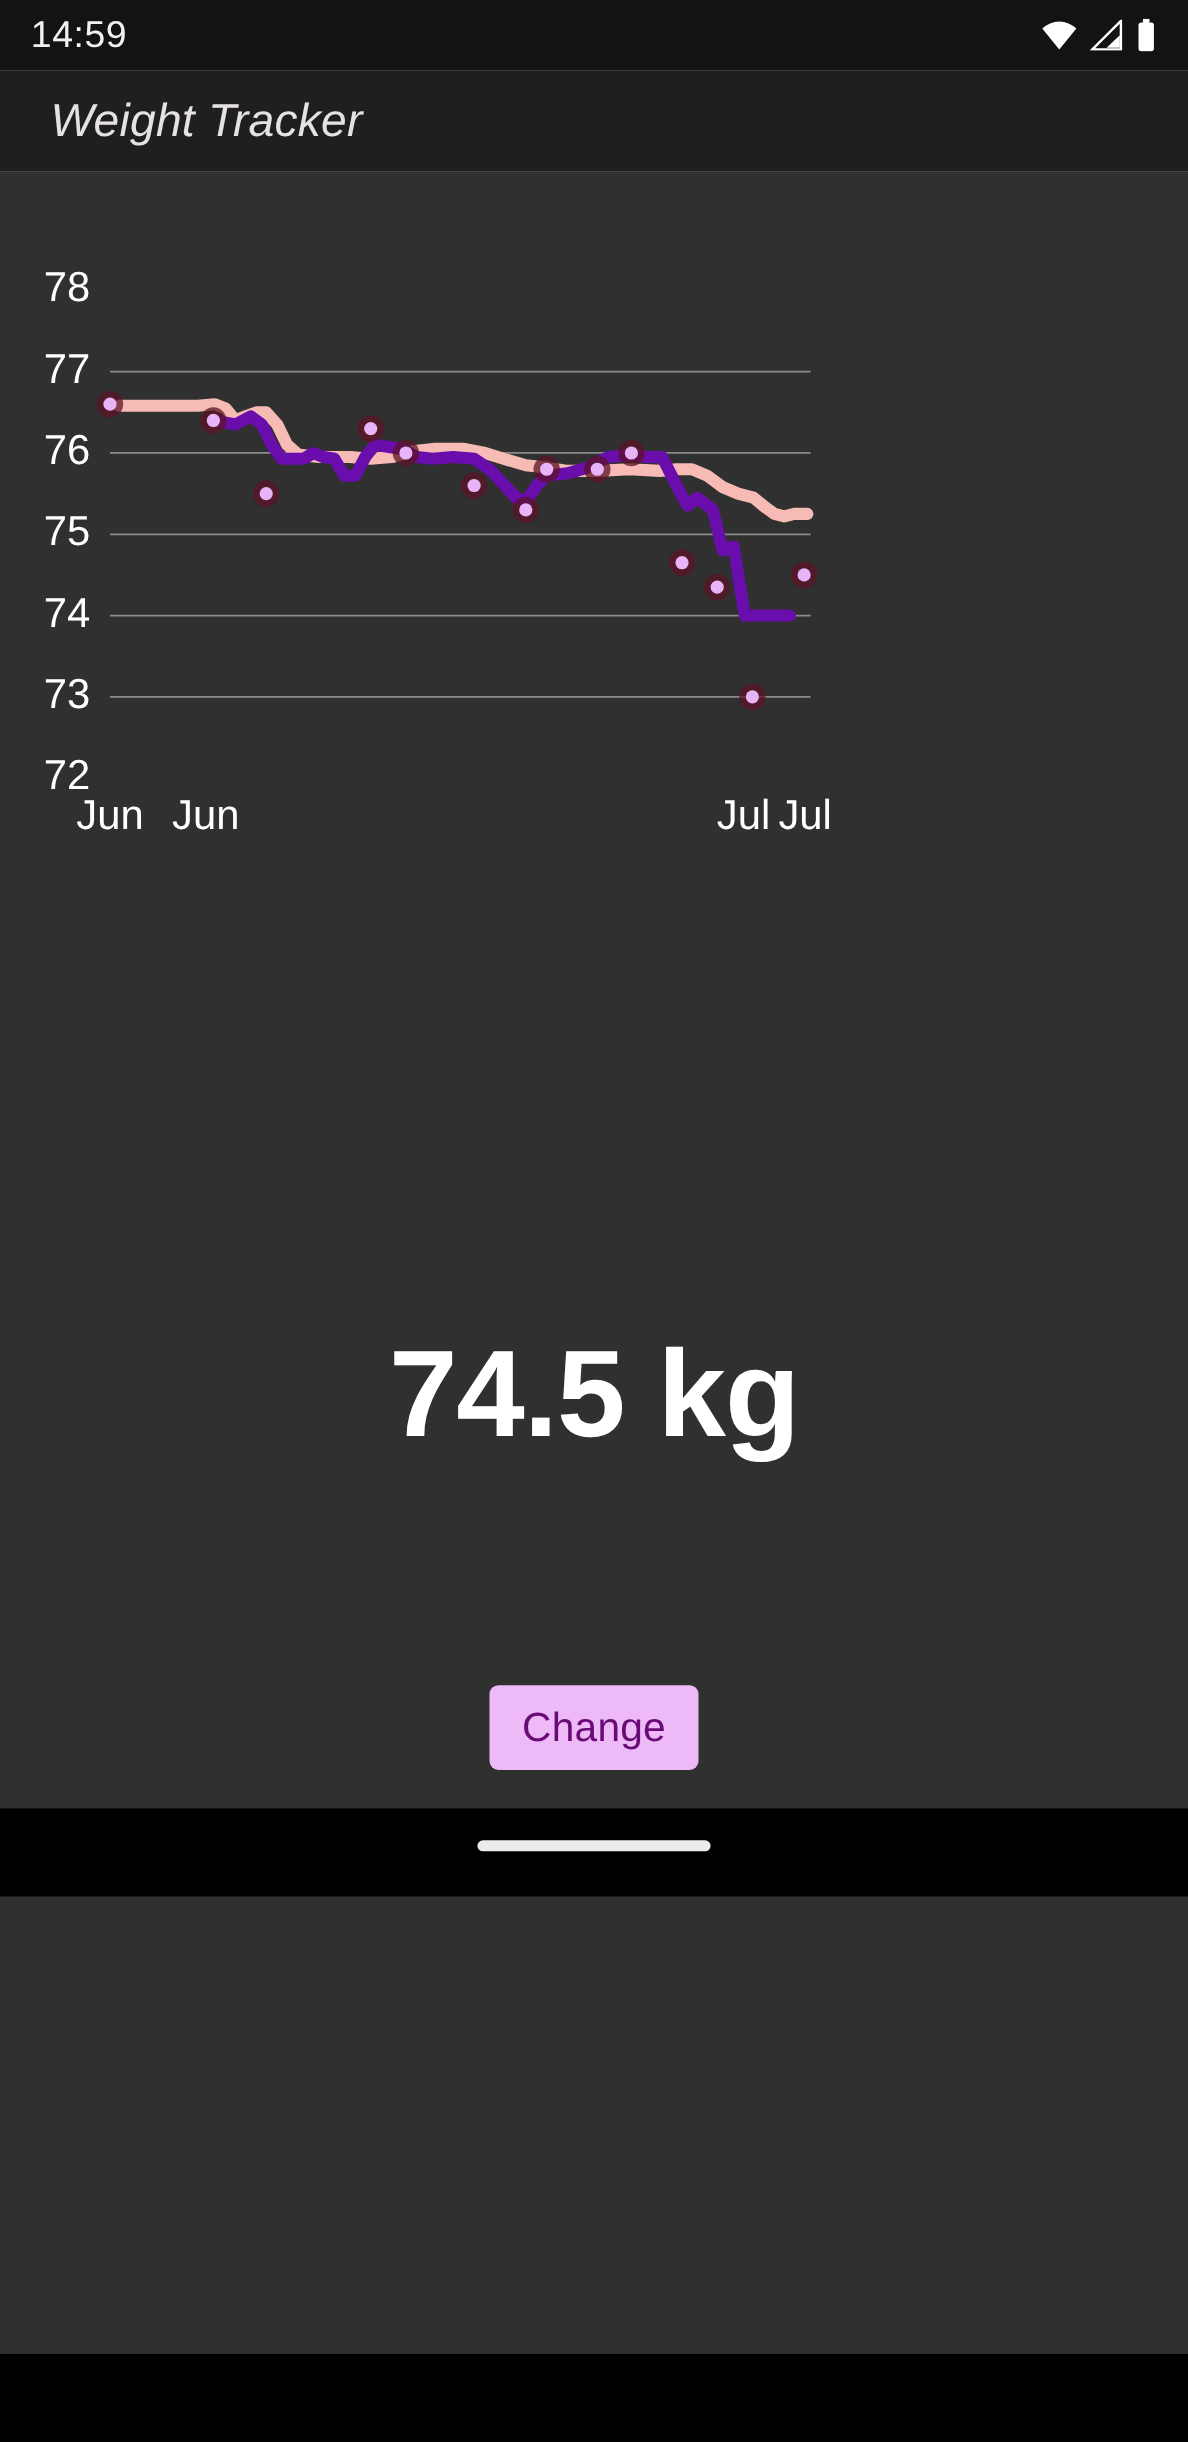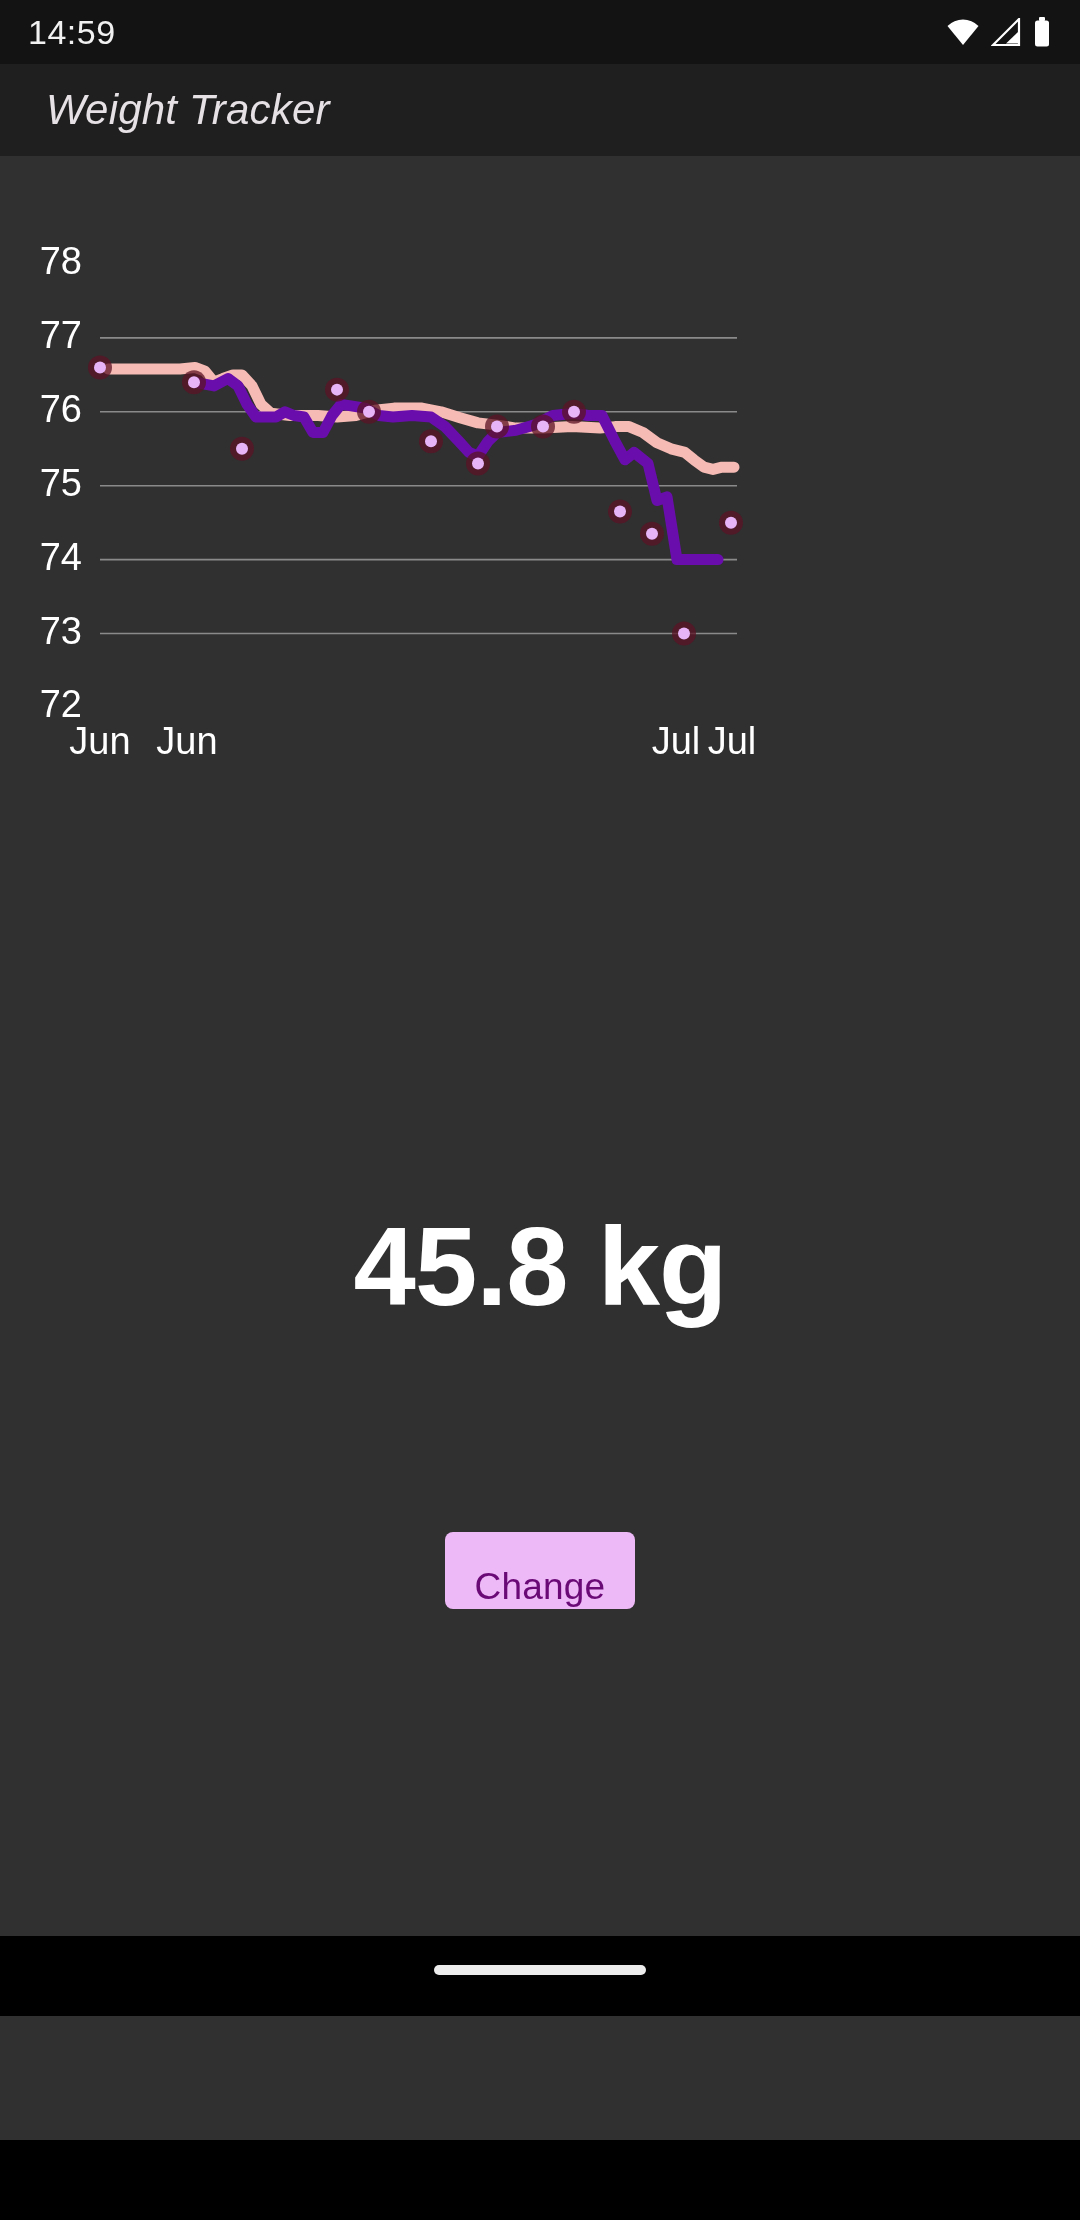--- a/index.html
+++ b/index.html
@@ -10,21 +10,21 @@
   body {
     width: 1080px;
     height: 2220px;
     overflow: hidden;
     font-family: "Liberation Sans", sans-serif;
     -webkit-font-smoothing: antialiased;
   }
   .phone {
     position: relative;
     width: 1080px;
-    height: 2016px;
+    height: 1724px;
     background: #a3a3a3;
   }
 
   
   .status-bar {
     position: absolute;
     top: 0; left: 0;
     width: 1080px;
     height: 64px;
     background: #131313;
@@ -127,21 +127,21 @@
     gap: 57px;
   }
   .btn {
     background: #eeb9f7;
     color: #6a0a77;
     border: none;
     border-radius: 8px;
     font-family: "Liberation Sans", sans-serif;
     font-size: 37px;
     letter-spacing: 0.2px;
-    padding: 16px 30px;
+    padding: 0 30px;
     height: 77px;
     min-width: 160px;
     line-height: 77px;
     text-align: center;
     cursor: pointer;
     white-space: nowrap;
   }
 
   
   .nav-bar {
@@ -252,21 +252,21 @@
           </g>
         <g id="xtick-layer">
             <text x="100" y="588" class="xtick">Jun</text>
             <text x="187" y="588" class="xtick">Jun</text>
             <text x="676" y="588" class="xtick">Jul</text>
             <text x="732" y="588" class="xtick">Jul</text>
           </g>
       </svg>
     </div>
 
-    <div class="weight-readout">45.8 kg</div>
+    <div class="weight-readout">74.5 kg</div>
 
     <div class="btn-row">
       <button class="btn">Change</button>
     </div>
 
   </div>
 
   <div class="nav-bar">
     <div class="nav-handle"></div>
   </div>

